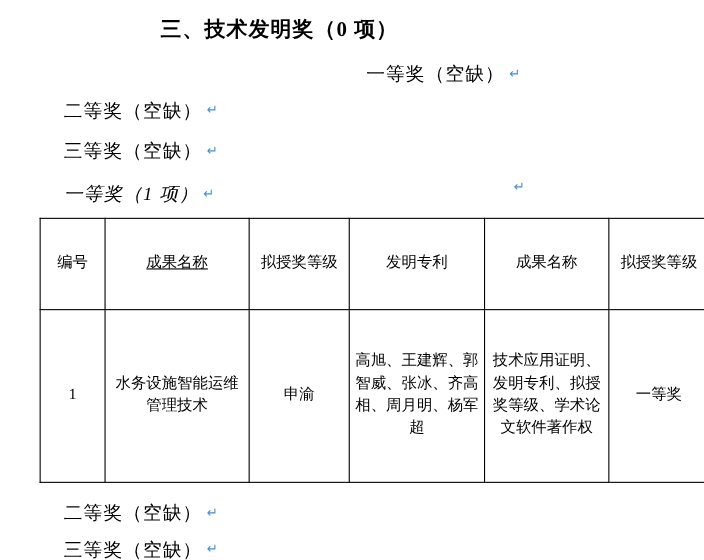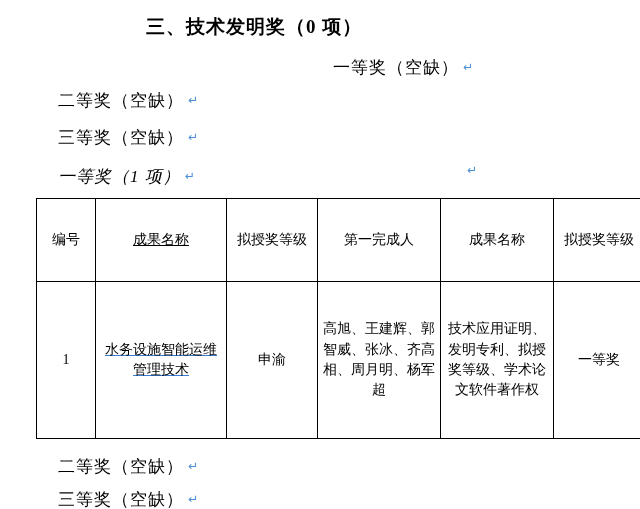--- a/index.html
+++ b/index.html
@@ -83,21 +83,20 @@
     height: 116px;
   }
   .col-no      { width: 52px; }
   .col-name    { width: 124px; text-decoration: underline; }
   .col-first   { width: 84px; }
   .col-part    { width: 116px; }
   .col-form    { width: 106px; }
   .col-level   { width: 84px; }
 
   .cell-underline {
-    text-decoration: underline;
     text-decoration-color: #3a7bd5;
   }
   .tail-marks {
     padding-left: 12px;
     padding-top: 18px;
   }
 </style>
 </head>
 <body>
 
@@ -122,21 +121,21 @@
     <span>一等奖（1 项）</span><span class="pmark">↵</span>
     <span class="edgemark" style="right:-4px; top:14px;">↵</span>
   </div>
 
   <table class="award-table">
     <thead>
       <tr>
         <th class="col-no">编号</th>
         <th class="col-name">成果名称</th>
         <th class="col-first">拟授奖等级</th>
-        <th class="col-part">第一完成人</th>
+        <th class="col-part">发明专利</th>
         <th class="col-form">成果名称</th>
         <th class="col-level">拟授奖等级</th>
       </tr>
     </thead>
     <tbody>
       <tr>
         <td class="body">1</td>
         <td class="body cell-underline">水务设施智能运维管理技术</td>
         <td class="body">申渝</td>
         <td class="body">高旭、王建辉、郭智威、张冰、齐高相、周月明、杨军超</td>

